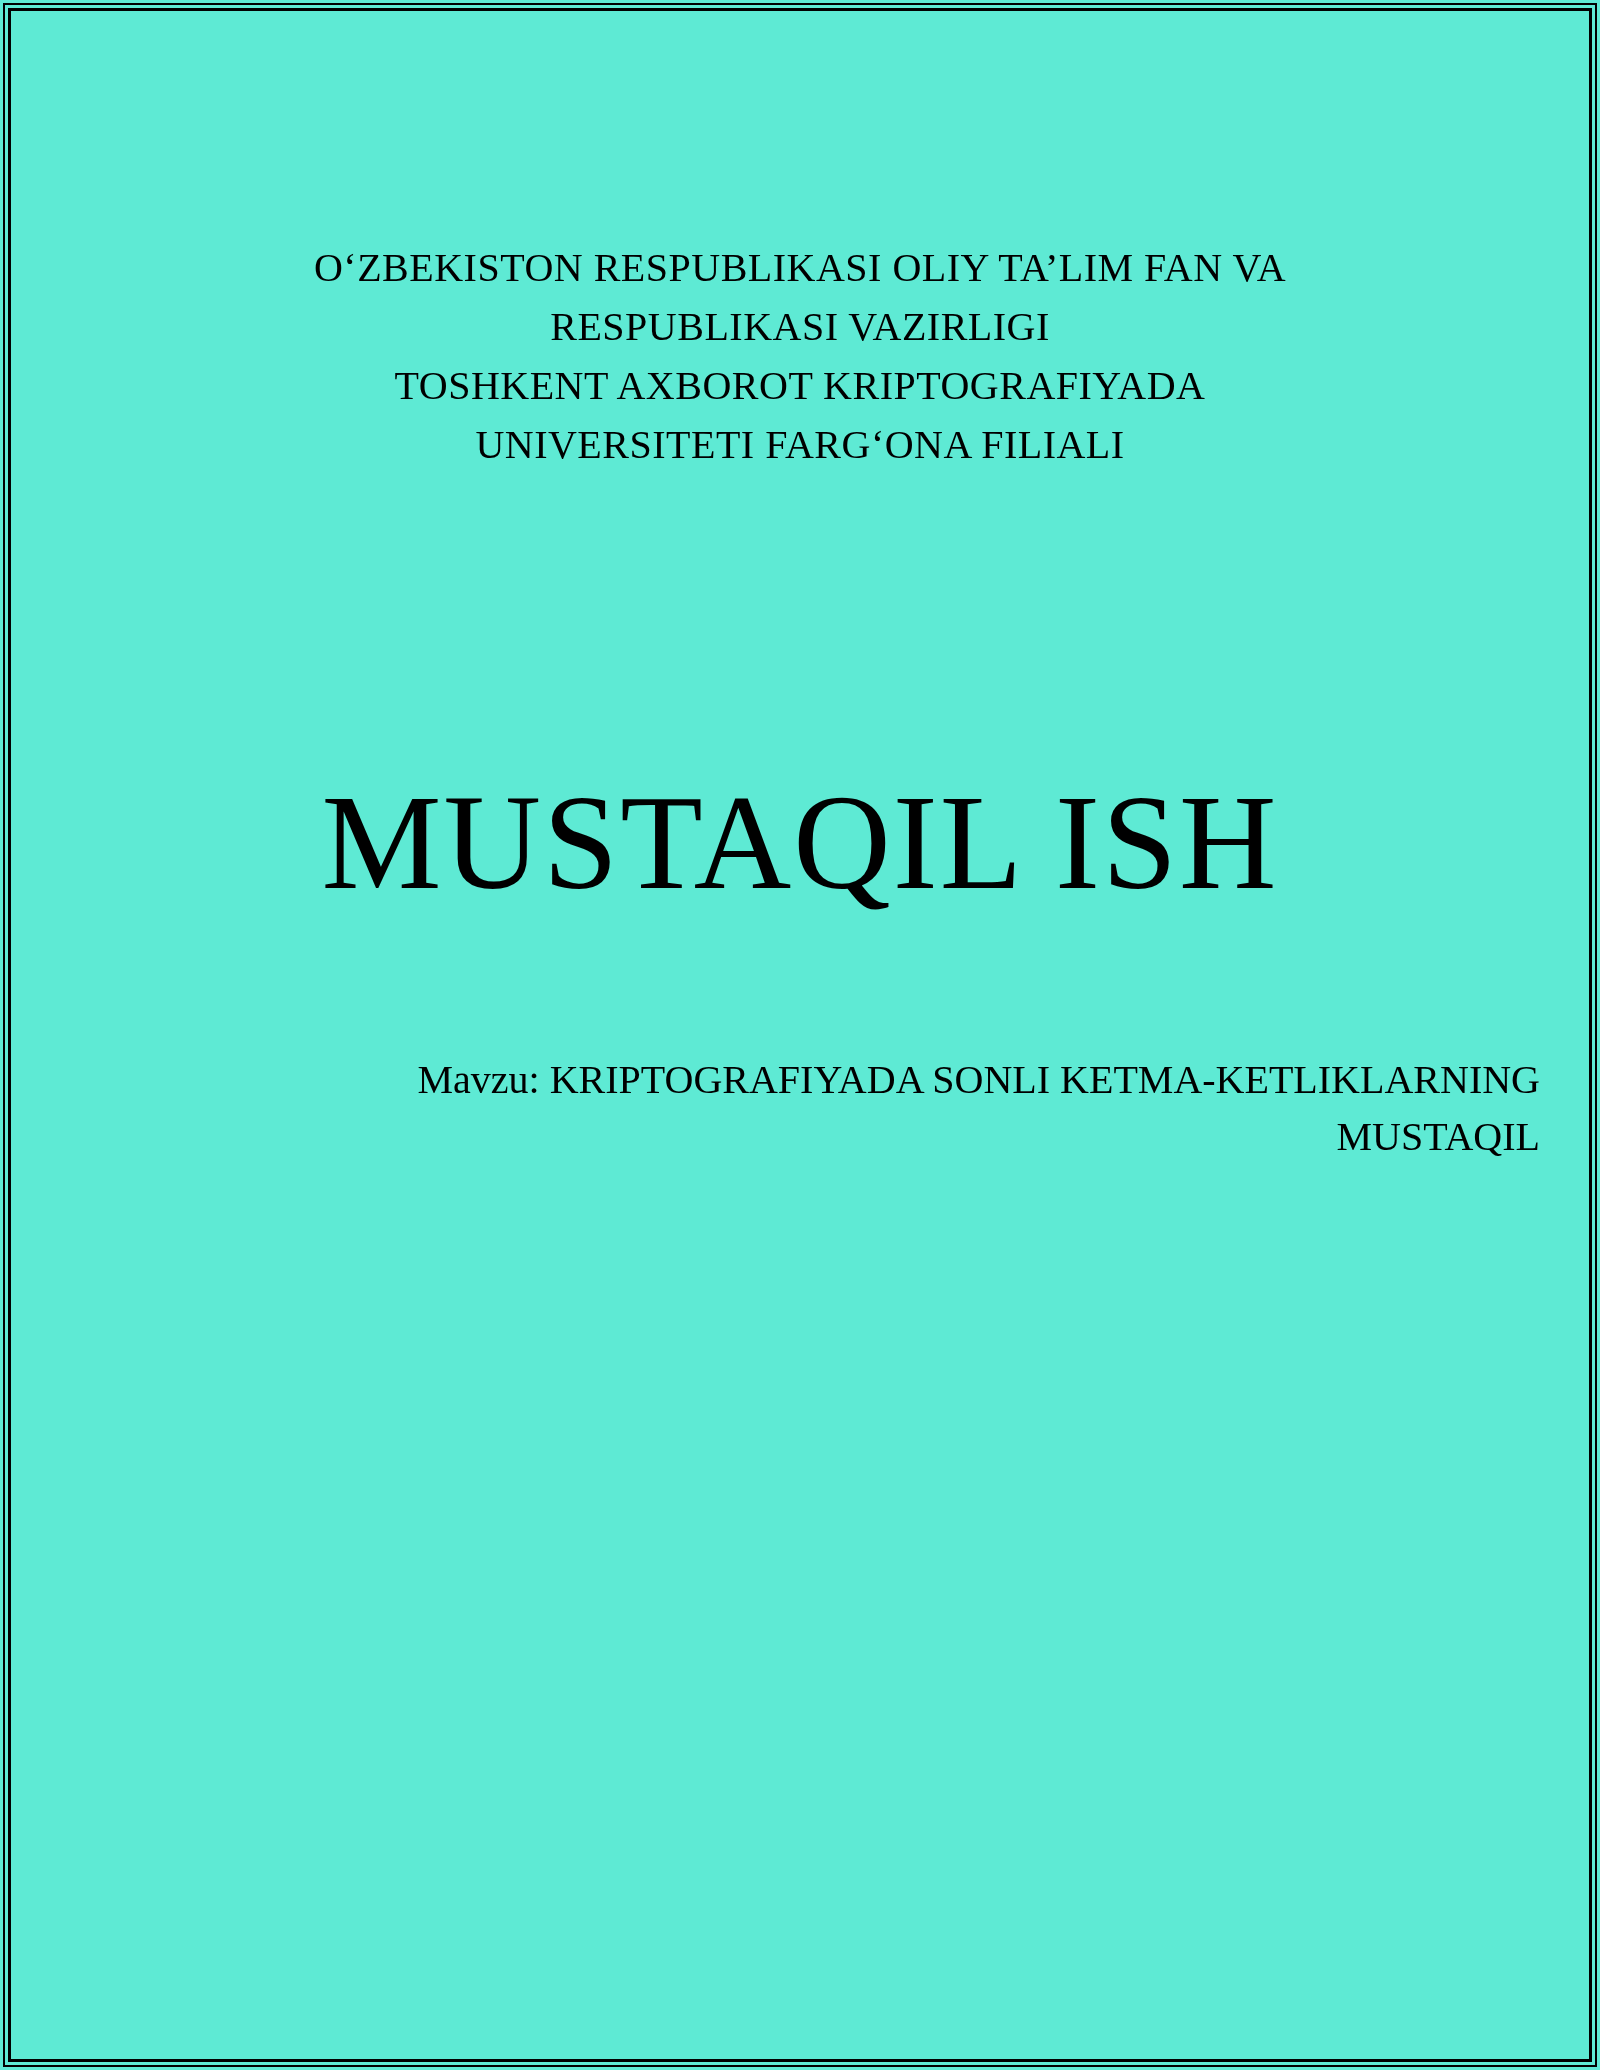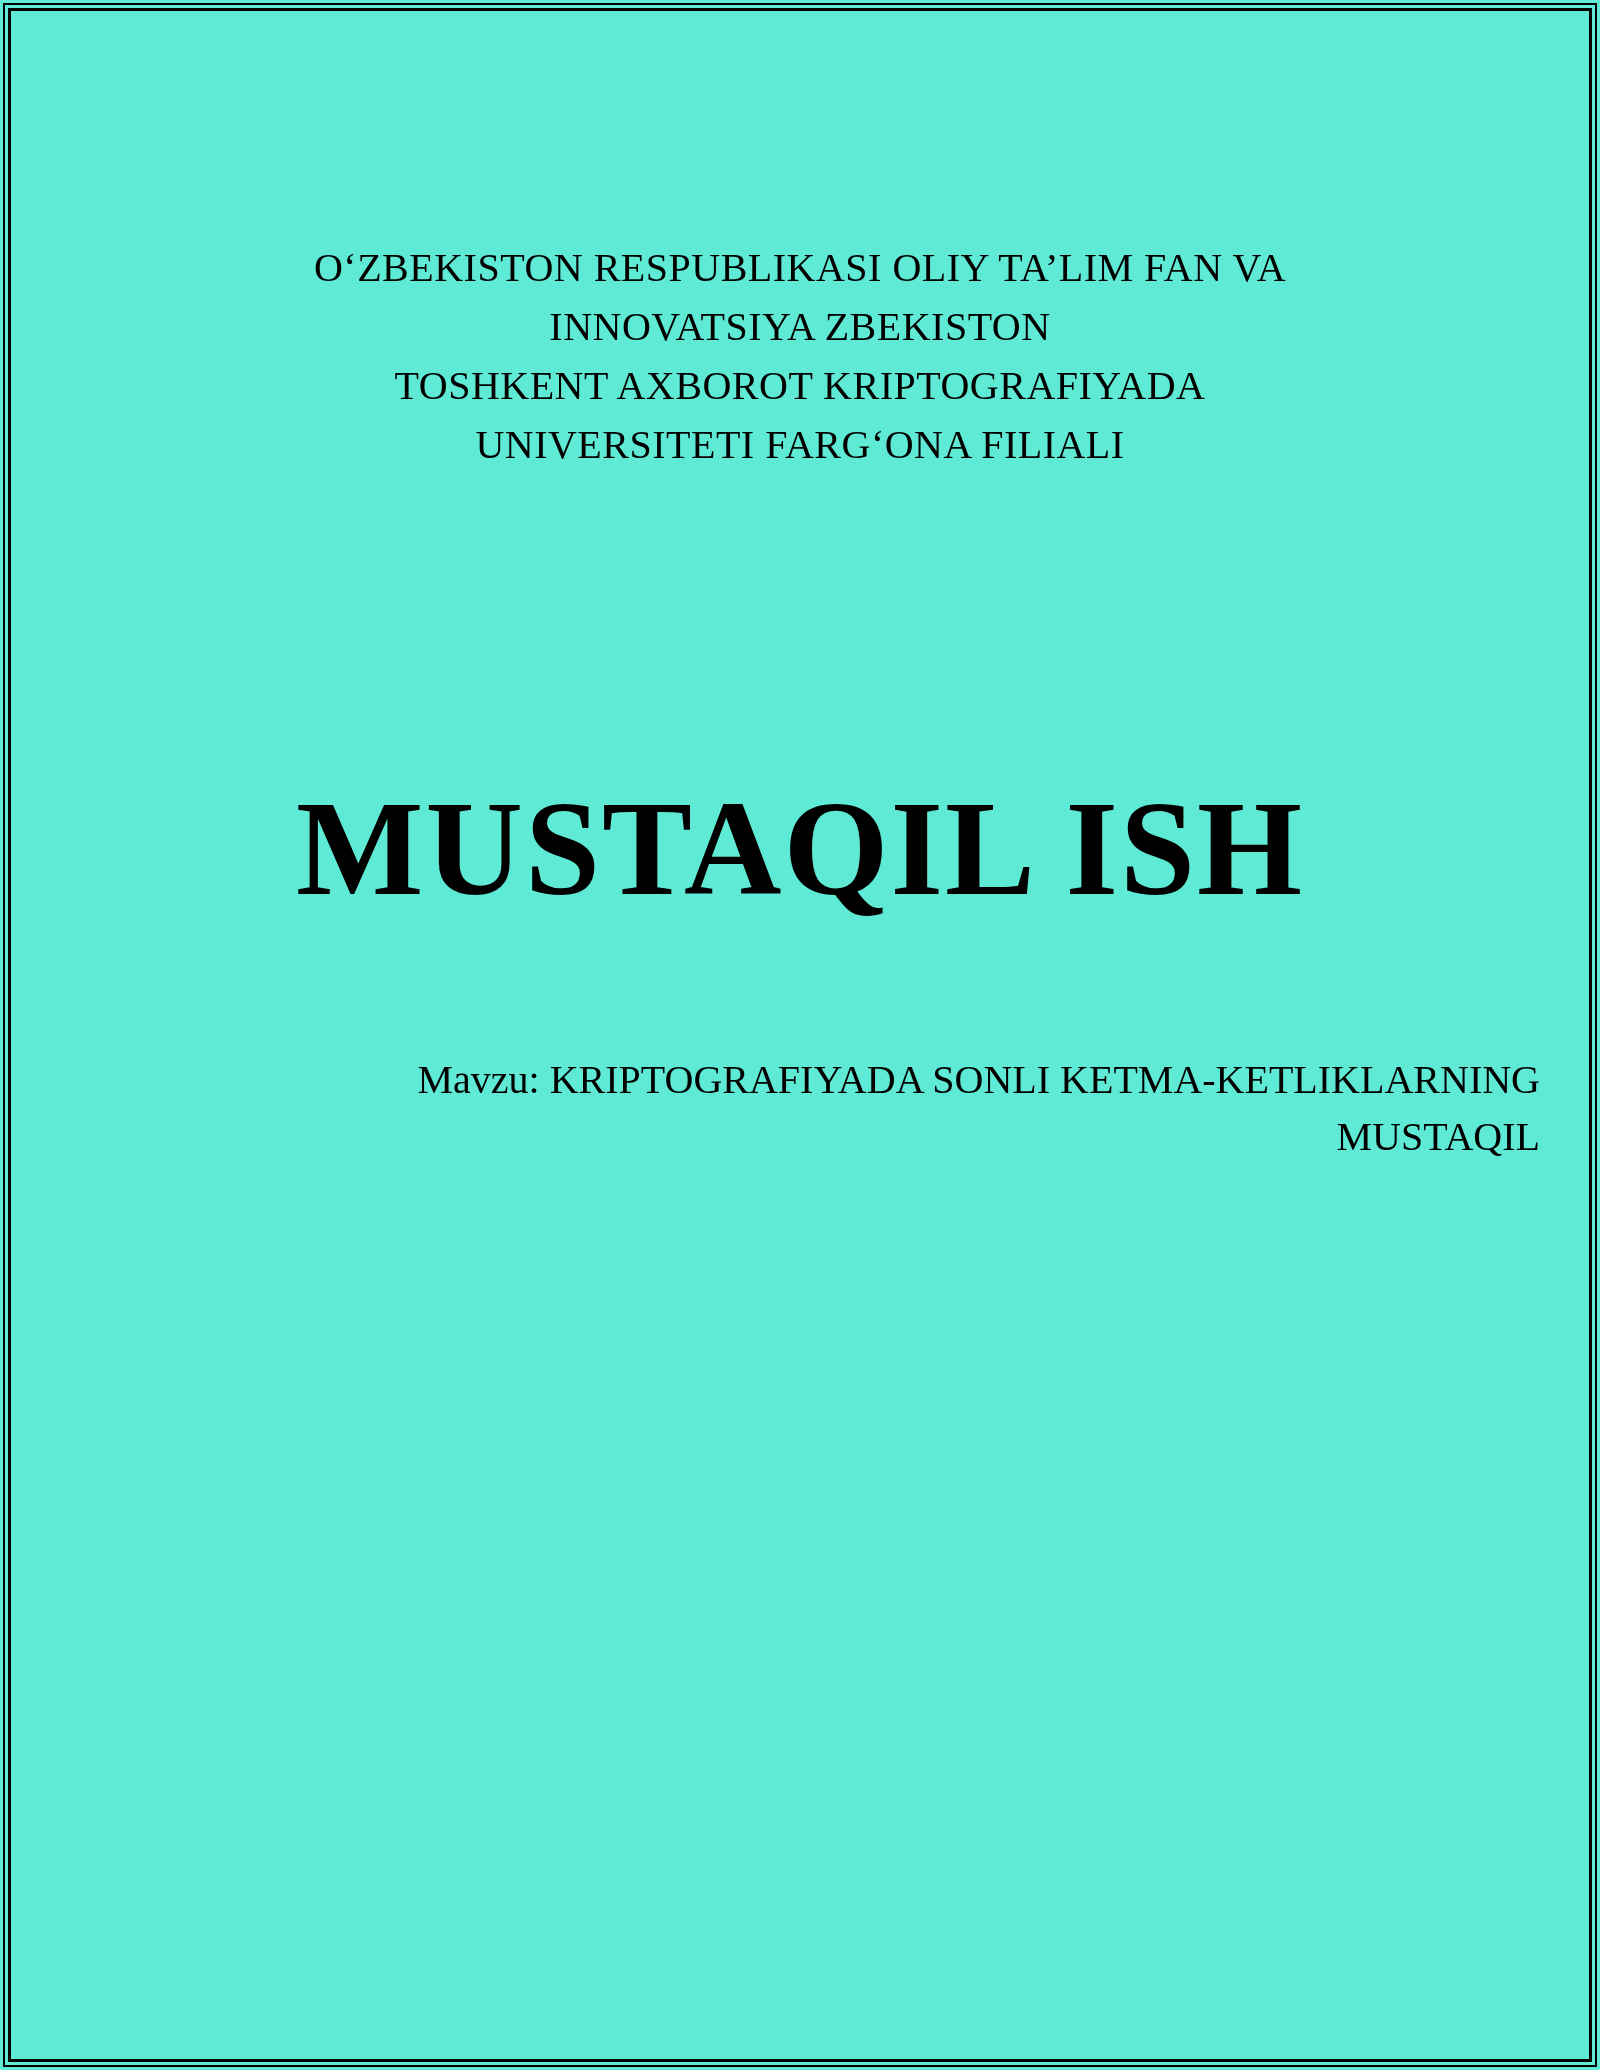--- a/index.html
+++ b/index.html
@@ -35,25 +35,25 @@
     font-size: 40px;
     line-height: 59px;
     letter-spacing: 0.5px;
     font-weight: normal;
   }
   .doc-title {
     position: absolute;
     top: 760px;
     left: 0;
     right: 0;
-    margin: 16px;
+    margin: 10px;
     text-align: center;
     font-size: 135px;
     line-height: 1.08;
-    font-weight: bold;
+    font-weight: normal;
     letter-spacing: 2px;
     white-space: nowrap;
   }
   .topic-block {
     position: absolute;
     top: 1051px;
     left: 60px;
     right: 60px;
     text-align: right;
     font-size: 40px;
@@ -74,21 +74,21 @@
 <body>
 
 <div class="page">
 
   <div class="border-outer">
     <div class="border-inner"></div>
   </div>
 
   <div class="header-block">
     <div>O‘ZBEKISTON RESPUBLIKASI OLIY TA’LIM FAN VA</div>
-    <div>INNOVATSIYA ZBEKISTON</div>
+    <div>RESPUBLIKASI VAZIRLIGI</div>
     <div>TOSHKENT AXBOROT KRIPTOGRAFIYADA</div>
     <div>UNIVERSITETI FARG‘ONA FILIALI</div>
   </div>
 
   <h1 class="doc-title">MUSTAQIL ISH</h1>
 
   <div class="topic-block">
     <div>Mavzu: KRIPTOGRAFIYADA SONLI KETMA-KETLIKLARNING</div>
     <div>MUSTAQIL</div>
   </div>

